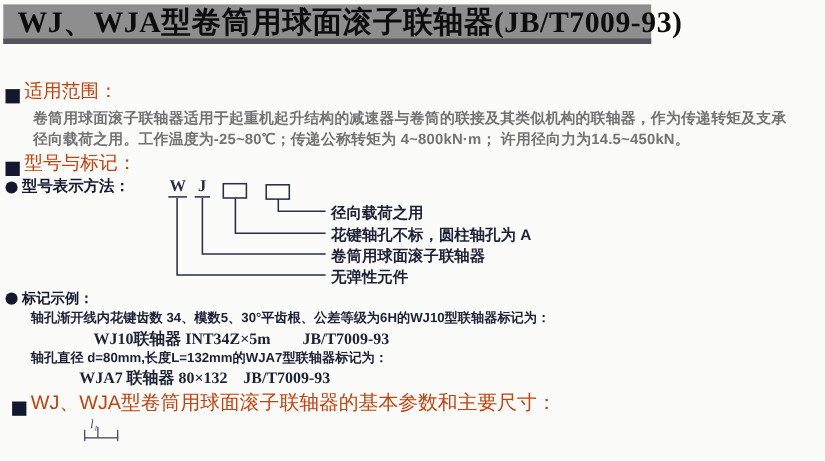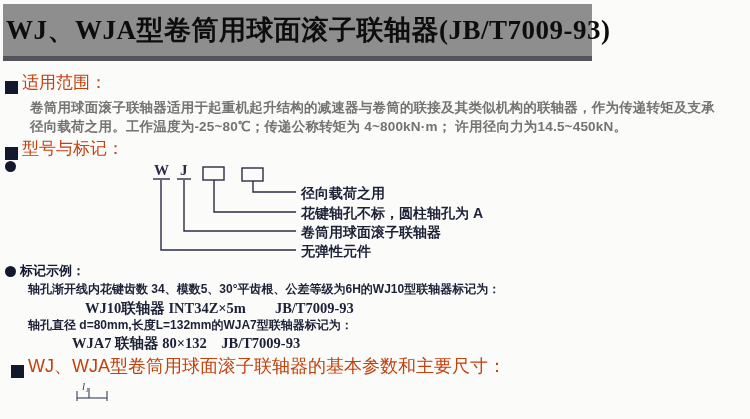--- a/index.html
+++ b/index.html
@@ -9,25 +9,25 @@
     width:750px; height:419px;
     background:#fbfbfa;
     overflow:hidden;
     font-family:"Liberation Sans", sans-serif;
     color:#1c2136;
   }
   .abs { position:absolute; }
 
   
   .title-bar {
-    left:3px; top:4px; width:589px; height:57px;
+    left:3px; top:4px; width:589px; height:36px;
     background:#8e8e8e;
     border-bottom:5px solid #54545c;
     display:flex; align-items:center;
-    padding-left:3px;
+    padding-left:13px;
   }
   .title-bar .title-text {
     font-family:"Liberation Serif", serif;
     font-weight:bold;
     font-size:27px;
     color:#0d0d0d;
     letter-spacing:0.5px;
     white-space:nowrap;
   }
 
@@ -107,20 +107,21 @@
 </div>
 <div class="abs body-line scope-line-1">卷筒用球面滚子联轴器适用于起重机起升结构的减速器与卷筒的联接及其类似机构的联轴器，作为传递转矩及支承</div>
 <div class="abs body-line scope-line-2">径向载荷之用。工作温度为-25~80℃；传递公称转矩为 4~800kN·m； 许用径向力为14.5~450kN。</div>
 
 <div class="abs sec-heading h-model">
   <span class="sq-marker"></span>
   <span>型号与标记：</span>
 </div>
 <div class="abs sub-heading h-method">
   <span class="dot-marker"></span>
+  <span>型号表示方法：</span>
 </div>
 
 <div class="abs diagram-letter letter-w">W</div>
 <div class="abs diagram-letter letter-j">J</div>
 
 <svg class="overlay" width="750" height="419" viewBox="0 0 750 419">
   <g stroke="#2a2d45" stroke-width="1.4" fill="none">
     <line x1="153" y1="179" x2="170" y2="179"></line>
     <line x1="177" y1="179" x2="191" y2="179"></line>
   </g>

